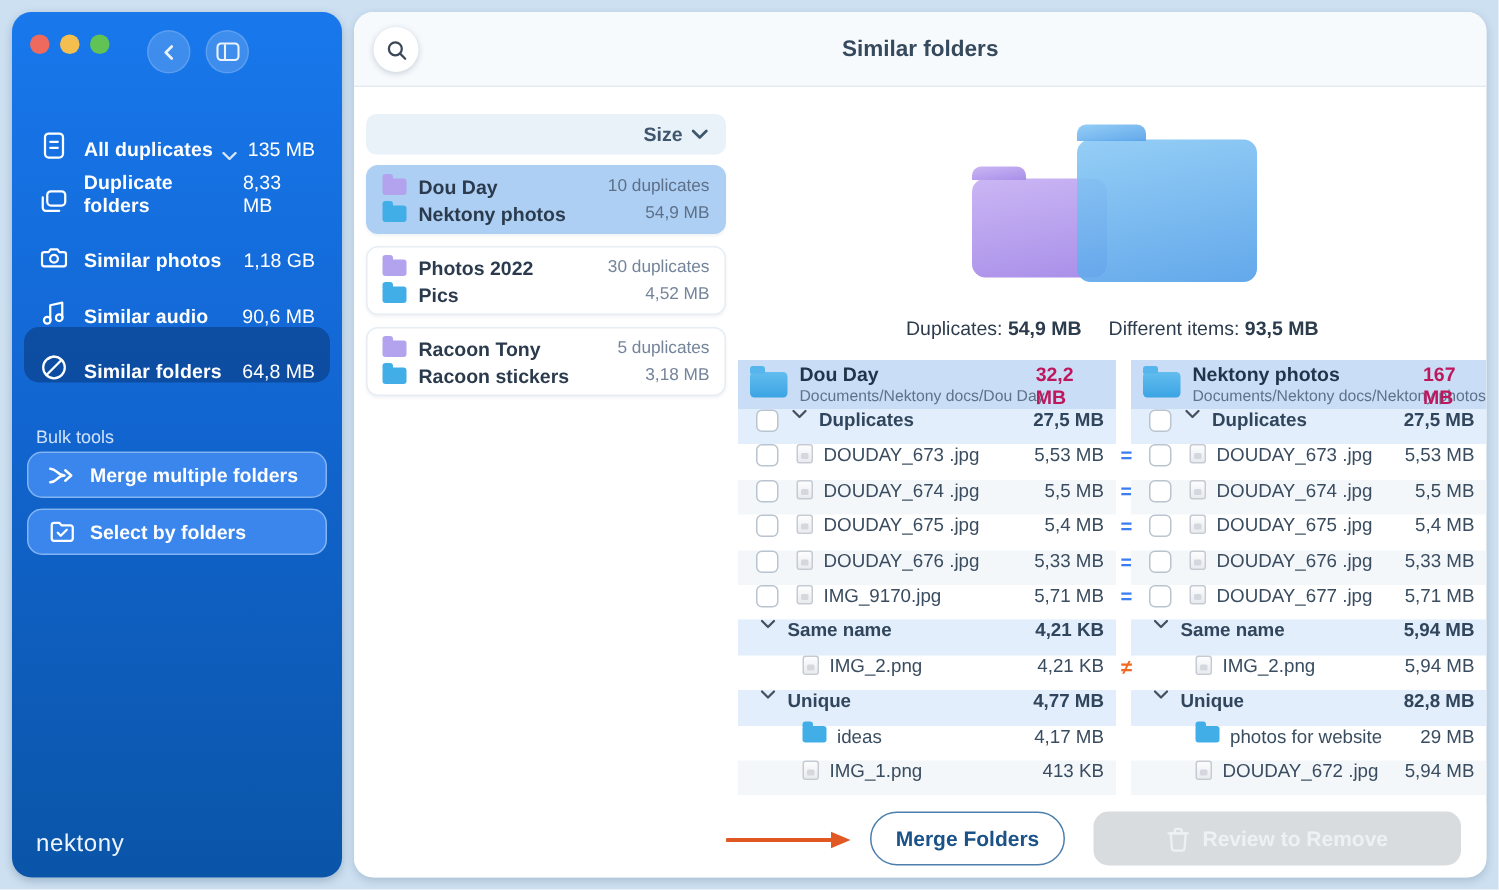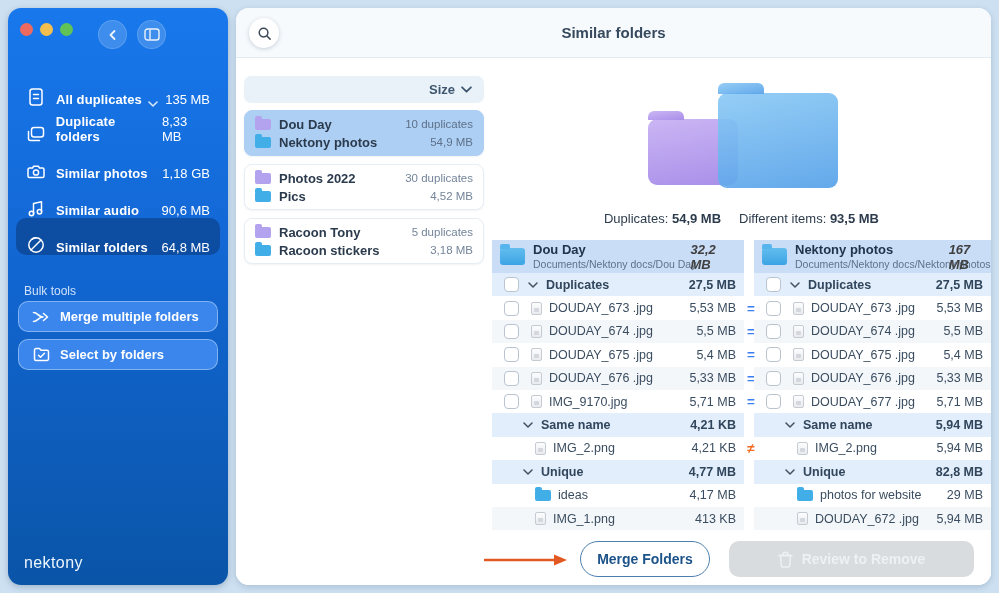--- a/index.html
+++ b/index.html
@@ -87,31 +87,31 @@
   .col.left { left:0; width:252px; }
   .col.right { left:262px; width:237px; }
   .colhead { height:33px; background:#c9ddf7; display:flex; align-items:center; padding:0 8px; }
   .lfold { position:relative; width:25px; height:17px; border-radius:3px; flex:none;
     background:linear-gradient(180deg,#63bdee 0%,#3ba4e4 100%); }
   .lfold::before { content:""; position:absolute; top:-4px; left:0; width:10px; height:5px;
     border-radius:2px 2px 0 0; background:#55b5ec; }
   .ch-text { margin-left:8px; line-height:1.15; min-width:0; }
   .ch-name { font-size:13px; font-weight:700; color:#20354a; }
   .ch-path { font-size:10.5px; color:#5f7288; white-space:nowrap; }
-  .ch-size { margin-left:auto; font-size:13px; font-weight:700; color:#404040; padding-left:6px;font-style:italic; }
-
-  .row { height:23.4px; display:flex; align-items:center; padding:0 4px 0 12px; position:relative;
+  .ch-size { margin-left:auto; font-size:13px; font-weight:700; color:#be185d; padding-left:6px; }
+
+  .row { height:23.4px; display:flex; align-items:flex-start; padding:0 4px 0 12px; position:relative;
     font-size:12.5px; color:#3a4d60; }
   .row.sec { background:#e2eefb; font-weight:600; color:#31465c; }
   .row.odd { background:#f4f7fa; }
   .cbx { width:15px; height:15px; border:1.5px solid #b9c4cf; border-radius:4px; background:#fff; flex:none; }
   .chev { display:flex; color:#44505c; margin-left:9px; flex:none; }
   .row.sec .slabel { margin-left:8px; }
   .row .fdoc { margin-left:12px; }
-  .row.nocb { padding-left:31px; }
+  .row.nocb { padding-left:15px; }
   .row.filein { padding-left:43px; }
   .row.filein .fdoc, .row.filein .mfold { margin-left:0; }
   .fdoc { width:11px; height:13px; background:linear-gradient(180deg,#fdfdfe,#e9ebef);
     border:1px solid #c6cbd3; border-radius:2px; flex:none; position:relative; }
   .fdoc::after { content:""; position:absolute; left:2px; right:2px; top:5px; height:4px;
     background:#d4d8de; border-radius:1px; }
   .flabel { margin-left:7px; white-space:nowrap; overflow:hidden; }
   .fsize { margin-left:auto; white-space:nowrap; padding-right:4px; }
   .row.sec .fsize { font-weight:600; }
   .mark { position:absolute; right:-14px; width:14px; text-align:center; font-weight:800; font-size:13.5px; }

